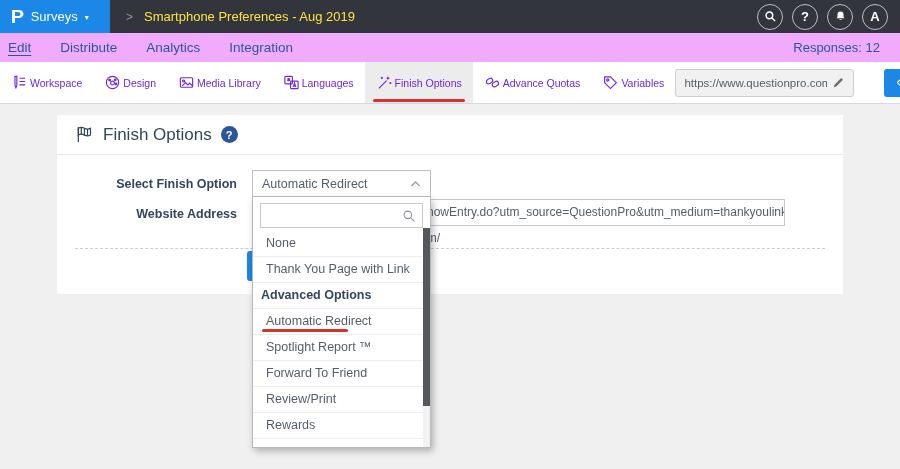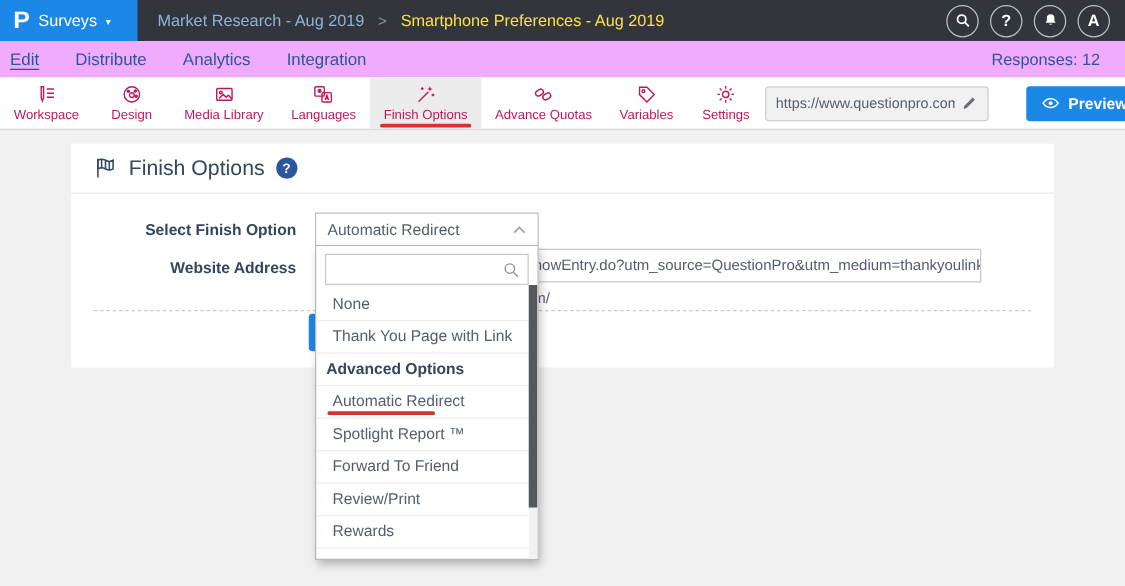--- a/index.html
+++ b/index.html
@@ -33,22 +33,22 @@
   
   .tabrow { position:absolute; top:33px; left:0; width:900px; height:29px; background:#f0abfc;
     display:flex; align-items:center; padding:0 20px 0 8px; }
   .tab { color:var(--tabblue,#2b569e); font-size:13.5px; margin-right:29px; cursor:pointer; }
   .tab.active { text-decoration:underline; text-underline-offset:3px; }
   .responses { margin-left:auto; color:var(--tabblue,#2b569e); font-size:13px; }
 
   
   .toolbar { position:absolute; top:62px; left:0; width:900px; height:42px; background:#fff;
     border-bottom:1px solid #d9d9d9; display:flex; align-items:stretch; }
-  .tool { position:relative; display:flex; flex-direction:column; align-items:center;
-    justify-content:center; gap:2px; padding:0 11px; color:#be185d; cursor:pointer; min-width:62px; }
+  .tool { position:relative; display:flex; flex-direction:row; align-items:center;
+    justify-content:center; gap:2px; padding:0 11px; color:#6d28d9; cursor:pointer; min-width:62px; }
   .tool.active { background:#ececec; }
   .tool svg { width:17px; height:17px; }
   .tlabel { font-size:10.5px; white-space:nowrap; }
   .tool-annot { position:absolute; bottom:1px; left:8px; right:8px; height:3px;
     background:var(--annotred,#d0342c); border-radius:2px; }
   .toolbar-right { margin-left:auto; display:flex; align-items:center; gap:30px; padding-right:17px; }
   .urlbox { width:179px; height:28px; background:#f1f1f1; border:1px solid #cfcfcf; border-radius:3px;
     display:flex; align-items:center; padding:0 8px; gap:5px; cursor:text; }
   .url-text { flex:1; font-size:11.5px; color:#545e6b; white-space:nowrap; overflow:hidden; }
   .pencil { color:#6b7077; flex:0 0 auto; cursor:pointer; }
@@ -98,21 +98,20 @@
 </head>
 <body style="--accent: #1b87e6; --orange: #f7a239; --annotred: #d0342c; --darkbar: #32363c; --tabblue: #2b569e; --heading: #33475b;">
 
 <header class="topbar">
   <div class="brand">
     <span class="logo">P</span>
     <span class="brand-label">Surveys</span>
     <span class="brand-caret">▾</span>
   </div>
   <nav class="breadcrumb">
-    <span class="bc-parent">Market Research - Aug 2019</span>
     <span class="bc-sep">&gt;</span>
     <span class="bc-current">Smartphone Preferences - Aug 2019</span>
   </nav>
   <div class="topbar-right">
     <div class="circle-btn">
       <svg viewBox="0 0 16 16" width="13" height="13" fill="none" stroke="#fff" stroke-width="1.8">
         <circle cx="6.6" cy="6.6" r="4.1"></circle>
           <path d="M9.8 9.8L13.6 13.6"></path>
       </svg>
     </div>
@@ -202,29 +201,20 @@
         <span class="tlabel">Advance Quotas</span>
       </div>
       <div class="tool">
         <span>
           <svg viewBox="0 0 18 18" fill="none" stroke="currentColor" stroke-width="1.2">
             <path d="M2.8 3h6.2l6.2 6.2-6.2 6.2-6.2-6.2z"></path>
             <circle cx="6.1" cy="6.3" r="1.2"></circle>
           </svg>
         </span>
         <span class="tlabel">Variables</span>
-      </div>
-      <div class="tool">
-        <span>
-          <svg viewBox="0 0 18 18" fill="none" stroke="currentColor" stroke-width="1.2">
-            <circle cx="9" cy="9" r="2.7"></circle>
-            <path d="M9 2v2.2M9 13.8V16M2 9h2.2M13.8 9H16M4 4l1.6 1.6M12.4 12.4L14 14M14 4l-1.6 1.6M5.6 12.4L4 14"></path>
-          </svg>
-        </span>
-        <span class="tlabel">Settings</span>
       </div>
     </div>
   <div class="toolbar-right">
     <div class="urlbox">
       <span class="url-text">https://www.questionpro.com/t/A</span>
       <span class="pencil">
         <svg viewBox="0 0 16 16" width="13" height="13" fill="currentColor">
           <path d="M2.2 13.8l.9-3.1 8.2-8.2 2.2 2.2-8.2 8.2z"></path>
         </svg>
       </span>

